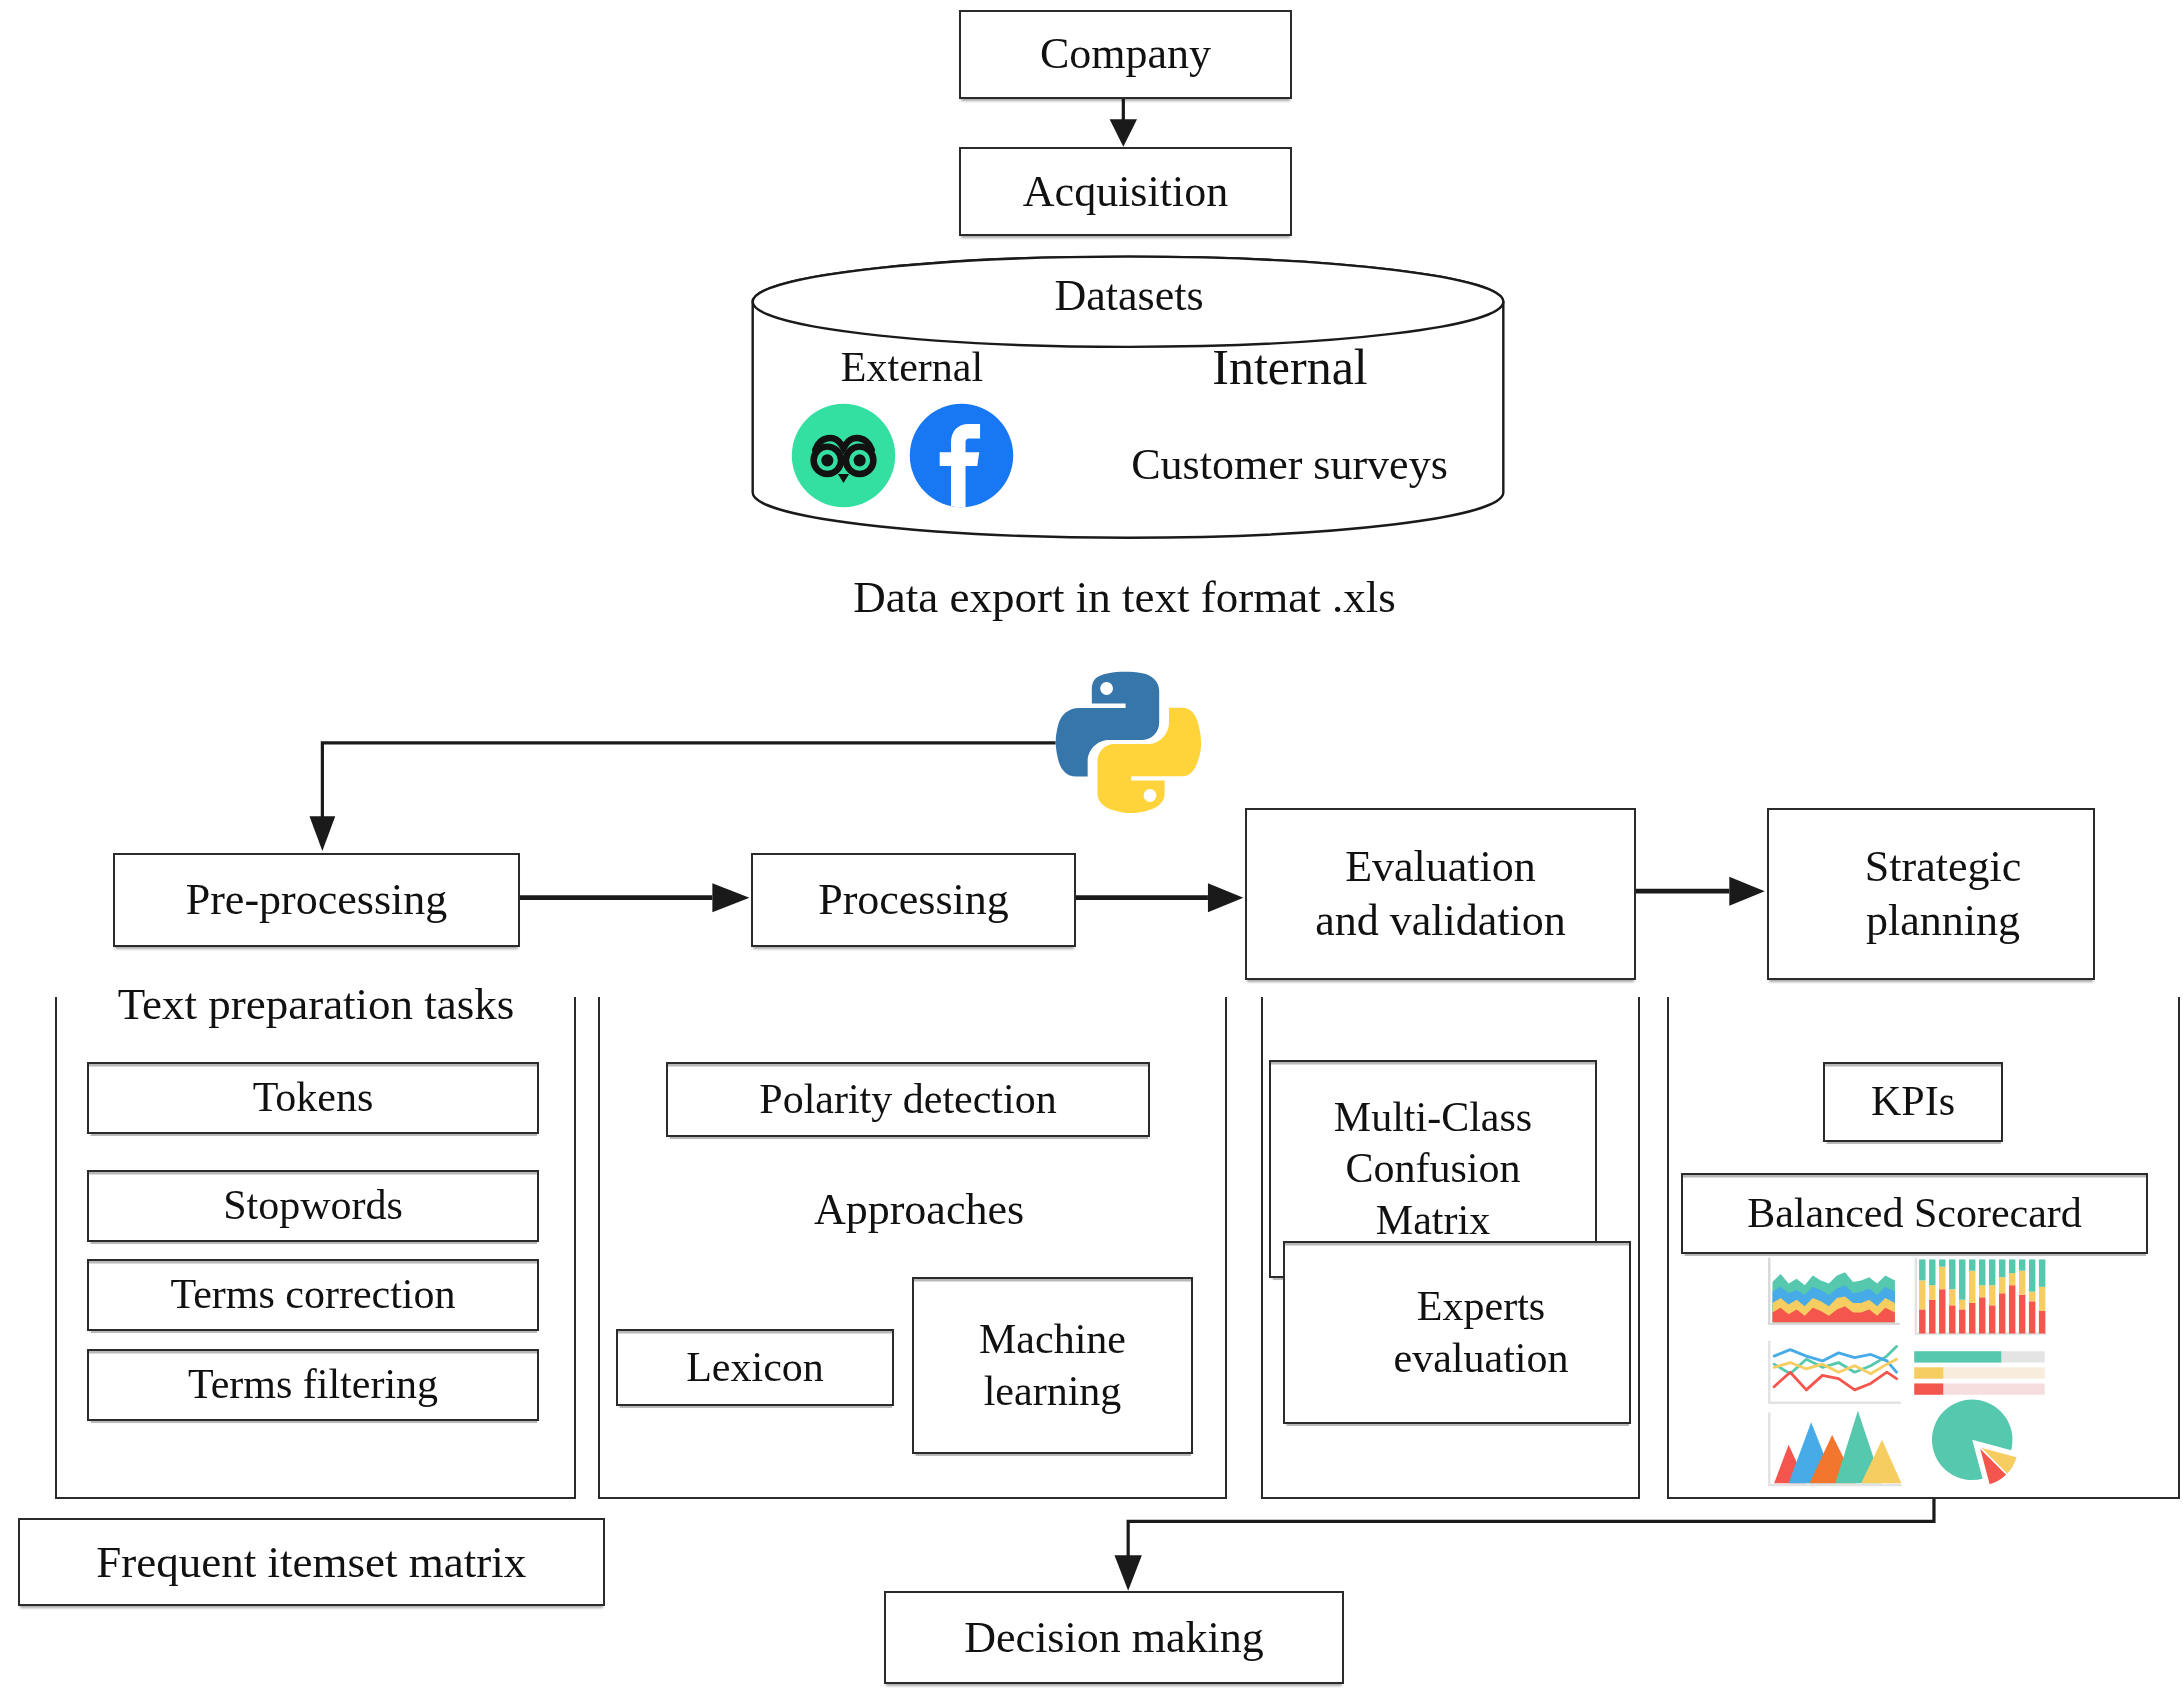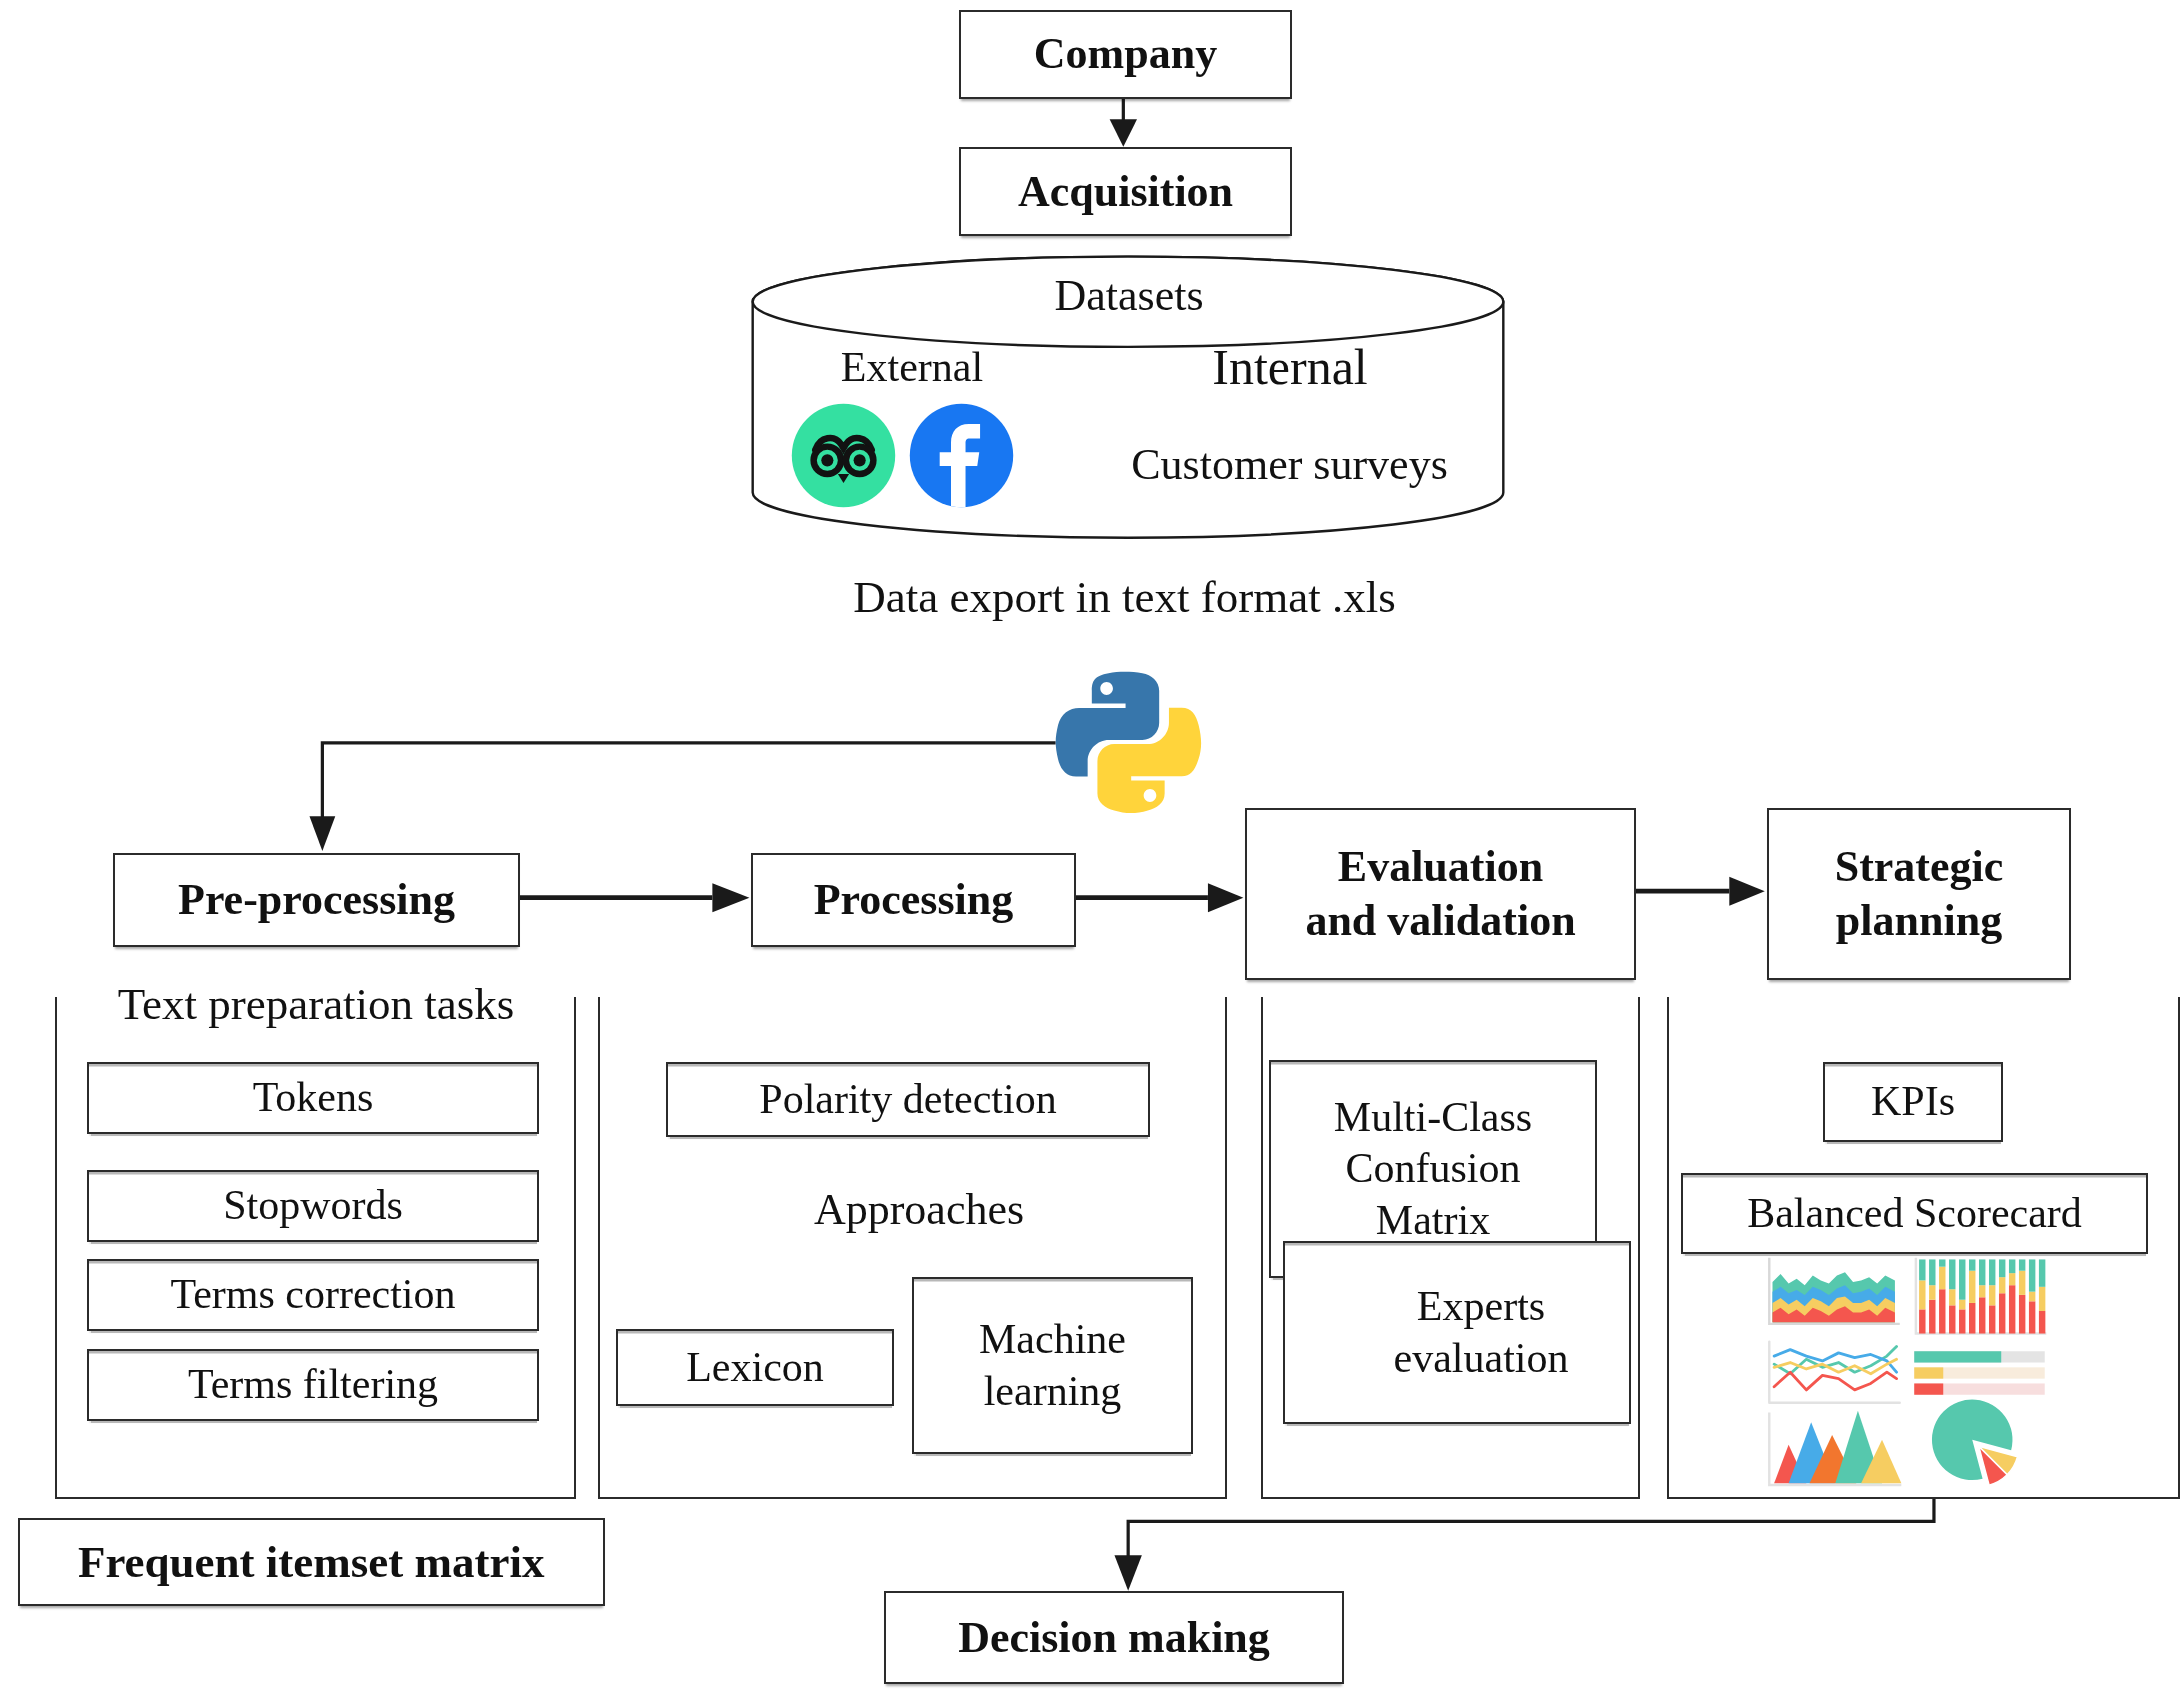--- a/index.html
+++ b/index.html
@@ -13,21 +13,21 @@
   .container {
     position:absolute; z-index:2;
     border:2.4px solid #2b2b2b; border-top:none; background:transparent;
   }
   .box, .ibox {
     position:absolute; z-index:3; background:#ffffff;
     border:2.4px solid #2b2b2b;
     display:flex; align-items:center; justify-content:center;
     text-align:center; line-height:1.22; white-space:pre-line;
   }
-  .box  { font-size:44px; box-shadow:0 4.8px 2.4px -2.4px rgba(0,0,0,.35);font-weight:bold; }
+  .box  { font-size:44px; box-shadow:0 4.8px 2.4px -2.4px rgba(0,0,0,.35); }
   .ibox { font-size:42px;
           box-shadow:0 4px 1.6px -1.6px rgba(0,0,0,.28), inset 0 4px 0 -1.6px rgba(125,125,125,.55); }
   .label {
     position:absolute; z-index:3;
     display:flex; align-items:center; justify-content:center;
     text-align:center; font-size:44px; white-space:pre-line;
   }
   .icon { position:absolute; z-index:4; }
 </style>
 </head>
@@ -103,21 +103,21 @@
     <path fill="#FFD43B" d="M85.6,25.6 v10.4 c0,8.1 -6.85,14.9 -14.7,14.9 H47.5 c-6.4,0 -11.7,5.5 -11.7,11.9 v22.4 c0,6.4 5.5,10.1 11.7,11.9 7.4,2.2 14.6,2.6 23.4,0 5.9,-1.7 11.7,-5.2 11.7,-11.9 v-9 H59.3 v-3 h35.2 c6.8,0 9.4,-4.75 11.7,-11.9 2.45,-7.35 2.35,-14.45 0,-23.9 -1.7,-6.8 -4.9,-11.8 -11.7,-11.8 Z M72.4,82.2 c2.45,0 4.4,2 4.4,4.5 0,2.5 -1.95,4.5 -4.4,4.5 -2.4,0 -4.4,-2 -4.4,-4.5 0,-2.5 2,-4.5 4.4,-4.5 Z"></path>
   </svg>
 
   <div class="box" style="left:113px; top:853px; width:403px; height:90px;"><span>Pre-processing</span></div>
 
   <div class="box" style="left:751px; top:853px; width:321px; height:90px;"><span>Processing</span></div>
 
   <div class="box" style="left:1245px; top:808px; width:387px; height:168px;"><span>Evaluation
 and validation</span></div>
 
-  <div class="box" style="left:1767px; top:808px; width:300px; height:168px;"><span>Strategic
+  <div class="box" style="left:1767px; top:808px; width:300px; height:168px;padding-left:24px;"><span>Strategic
 planning</span></div>
 
   <div class="container" style="left:55px;   top:997px; width:517px; height:500px;"></div>
   <div class="container" style="left:598px;  top:997px; width:625px; height:500px;"></div>
   <div class="container" style="left:1261px; top:997px; width:375px; height:500px;"></div>
   <div class="container" style="left:1667px; top:997px; width:509px; height:500px;"></div>
 
   <div class="label" style="left:56px; top:975px; width:520px; height:58px; font-size:45px;">Text preparation tasks</div>
   <div class="ibox" style="left:87px; top:1062px; width:448px; height:68px;"><span>Tokens</span></div>
   <div class="ibox" style="left:87px; top:1170px; width:448px; height:68px;"><span>Stopwords</span></div>

